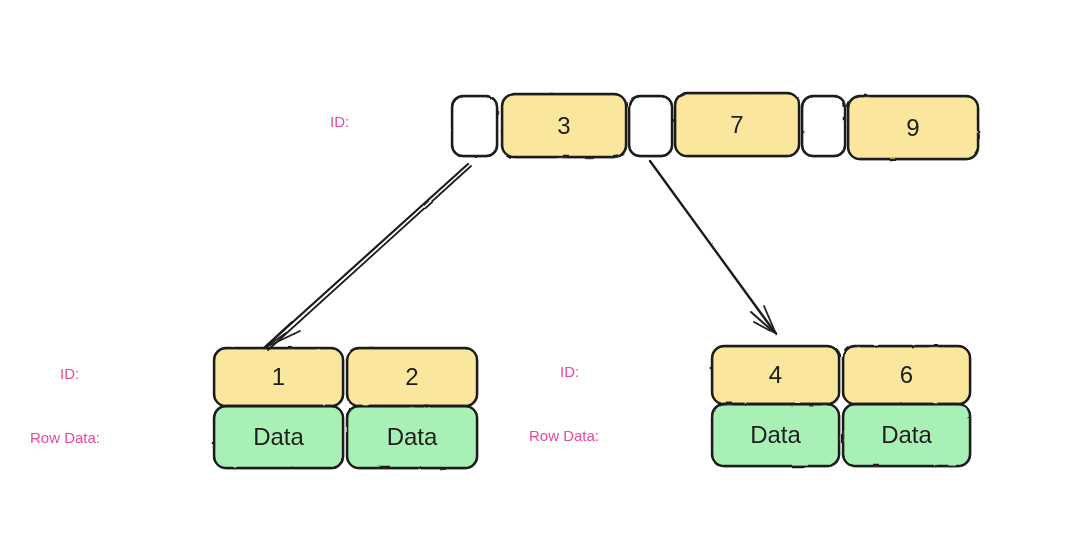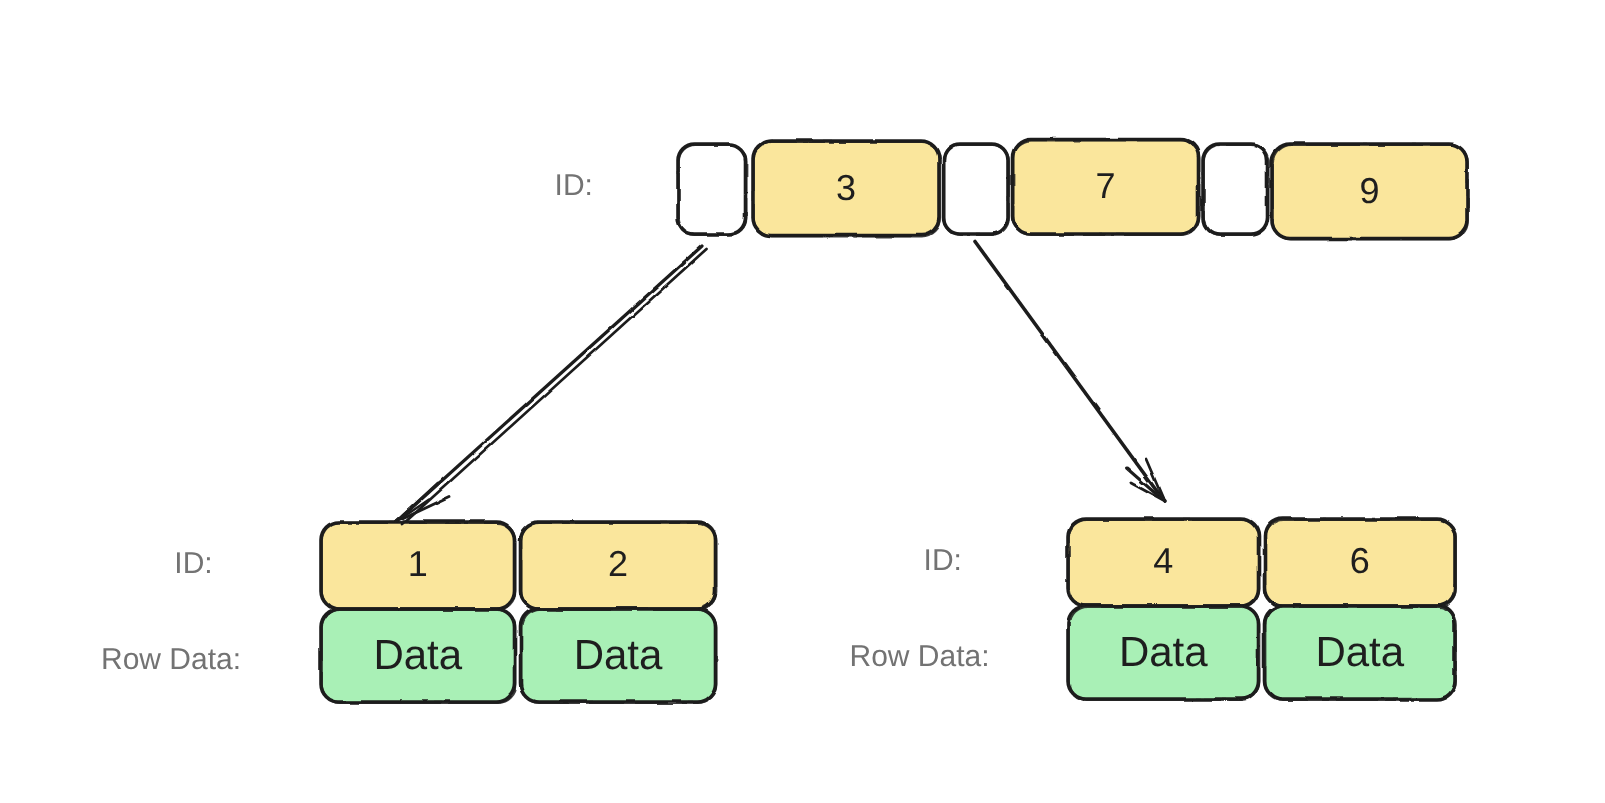--- a/index.html
+++ b/index.html
@@ -37,29 +37,29 @@
     user-select: none;
   }
   .node-label-text {
     position: relative;
     z-index: 3;
     line-height: 1;
   }
   .lbl {
     position: absolute;
     font-family: "Liberation Sans", sans-serif;
-    color: #737373;
-    font-size: 20px;
+    color: #ec4899;
+    font-size: 15px;
     white-space: nowrap;
-    text-align: center;
+    text-align: left;
     line-height: 1;
     user-select: none;
   }
   .key-text { font-size: 24px; }
-  .data-text { font-size: 28px; text-align: center; }
+  .data-text { font-size: 24px; text-align: center; }
 </style>
 </head>
 <body>
 
 <div id="canvas">
 
   <svg id="sketch" viewBox="0 0 1070 535">
     <defs>
 
       <filter id="rough" x="-5%" y="-20%" width="110%" height="140%">

